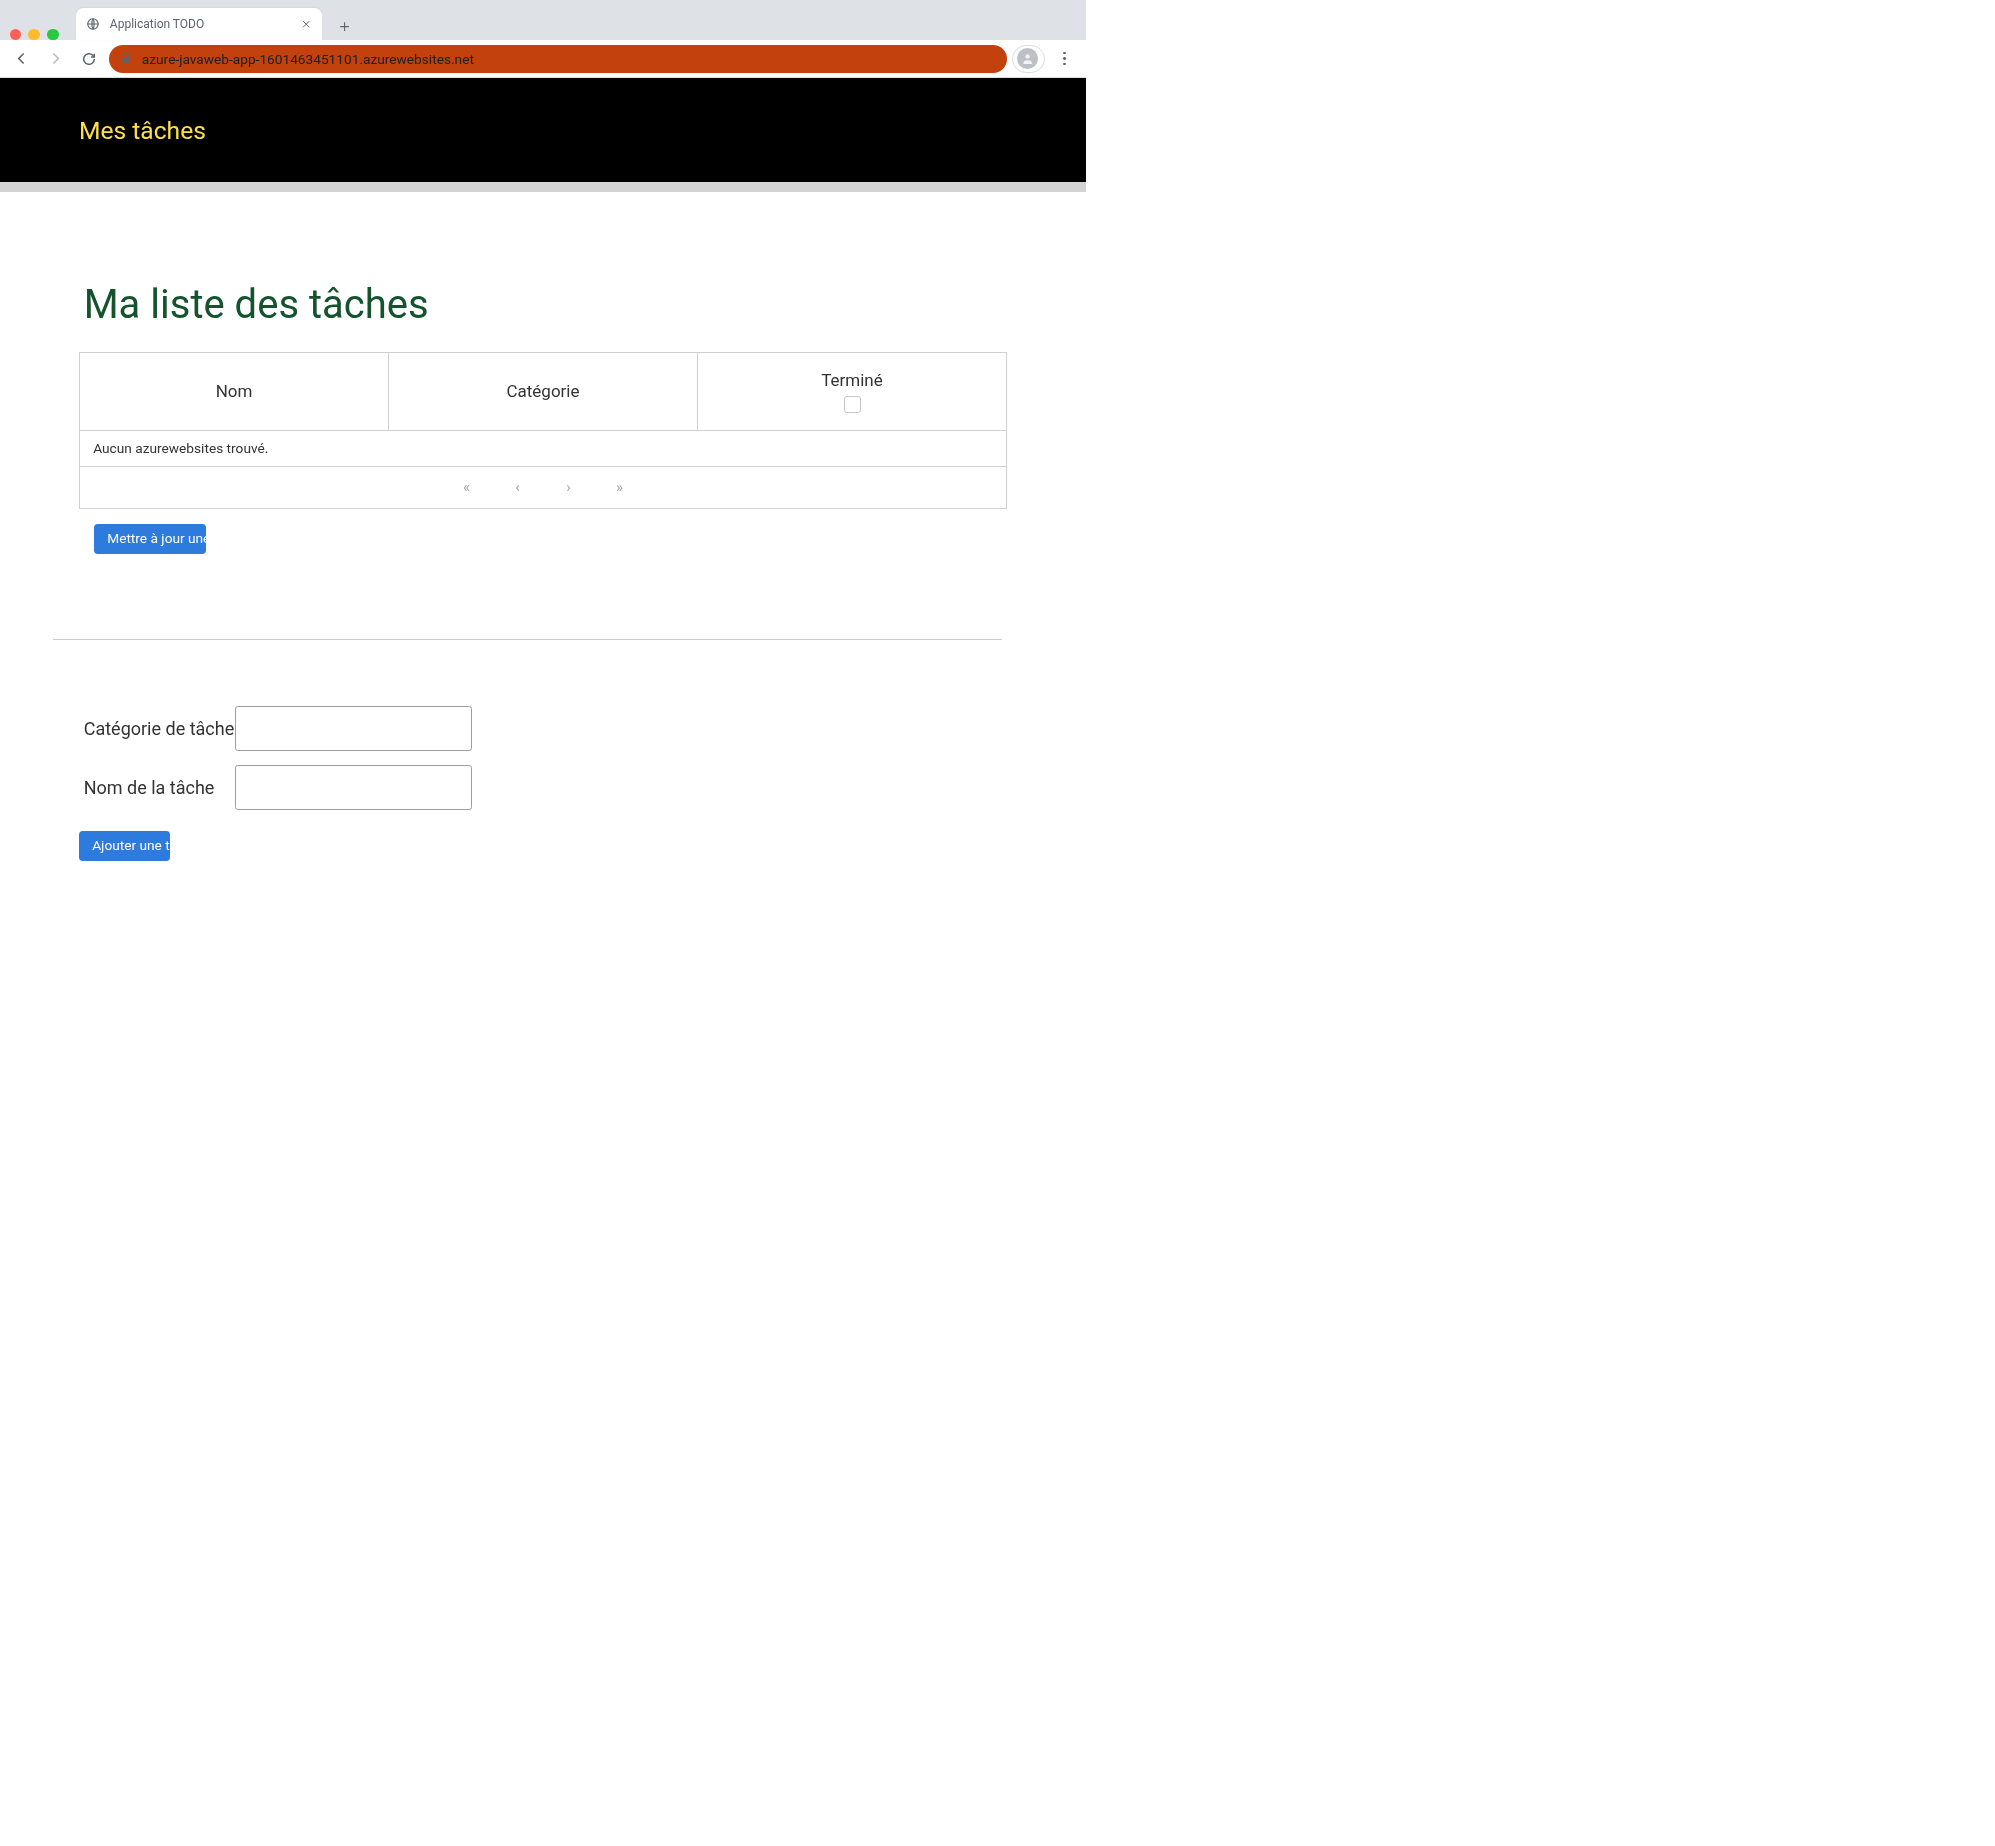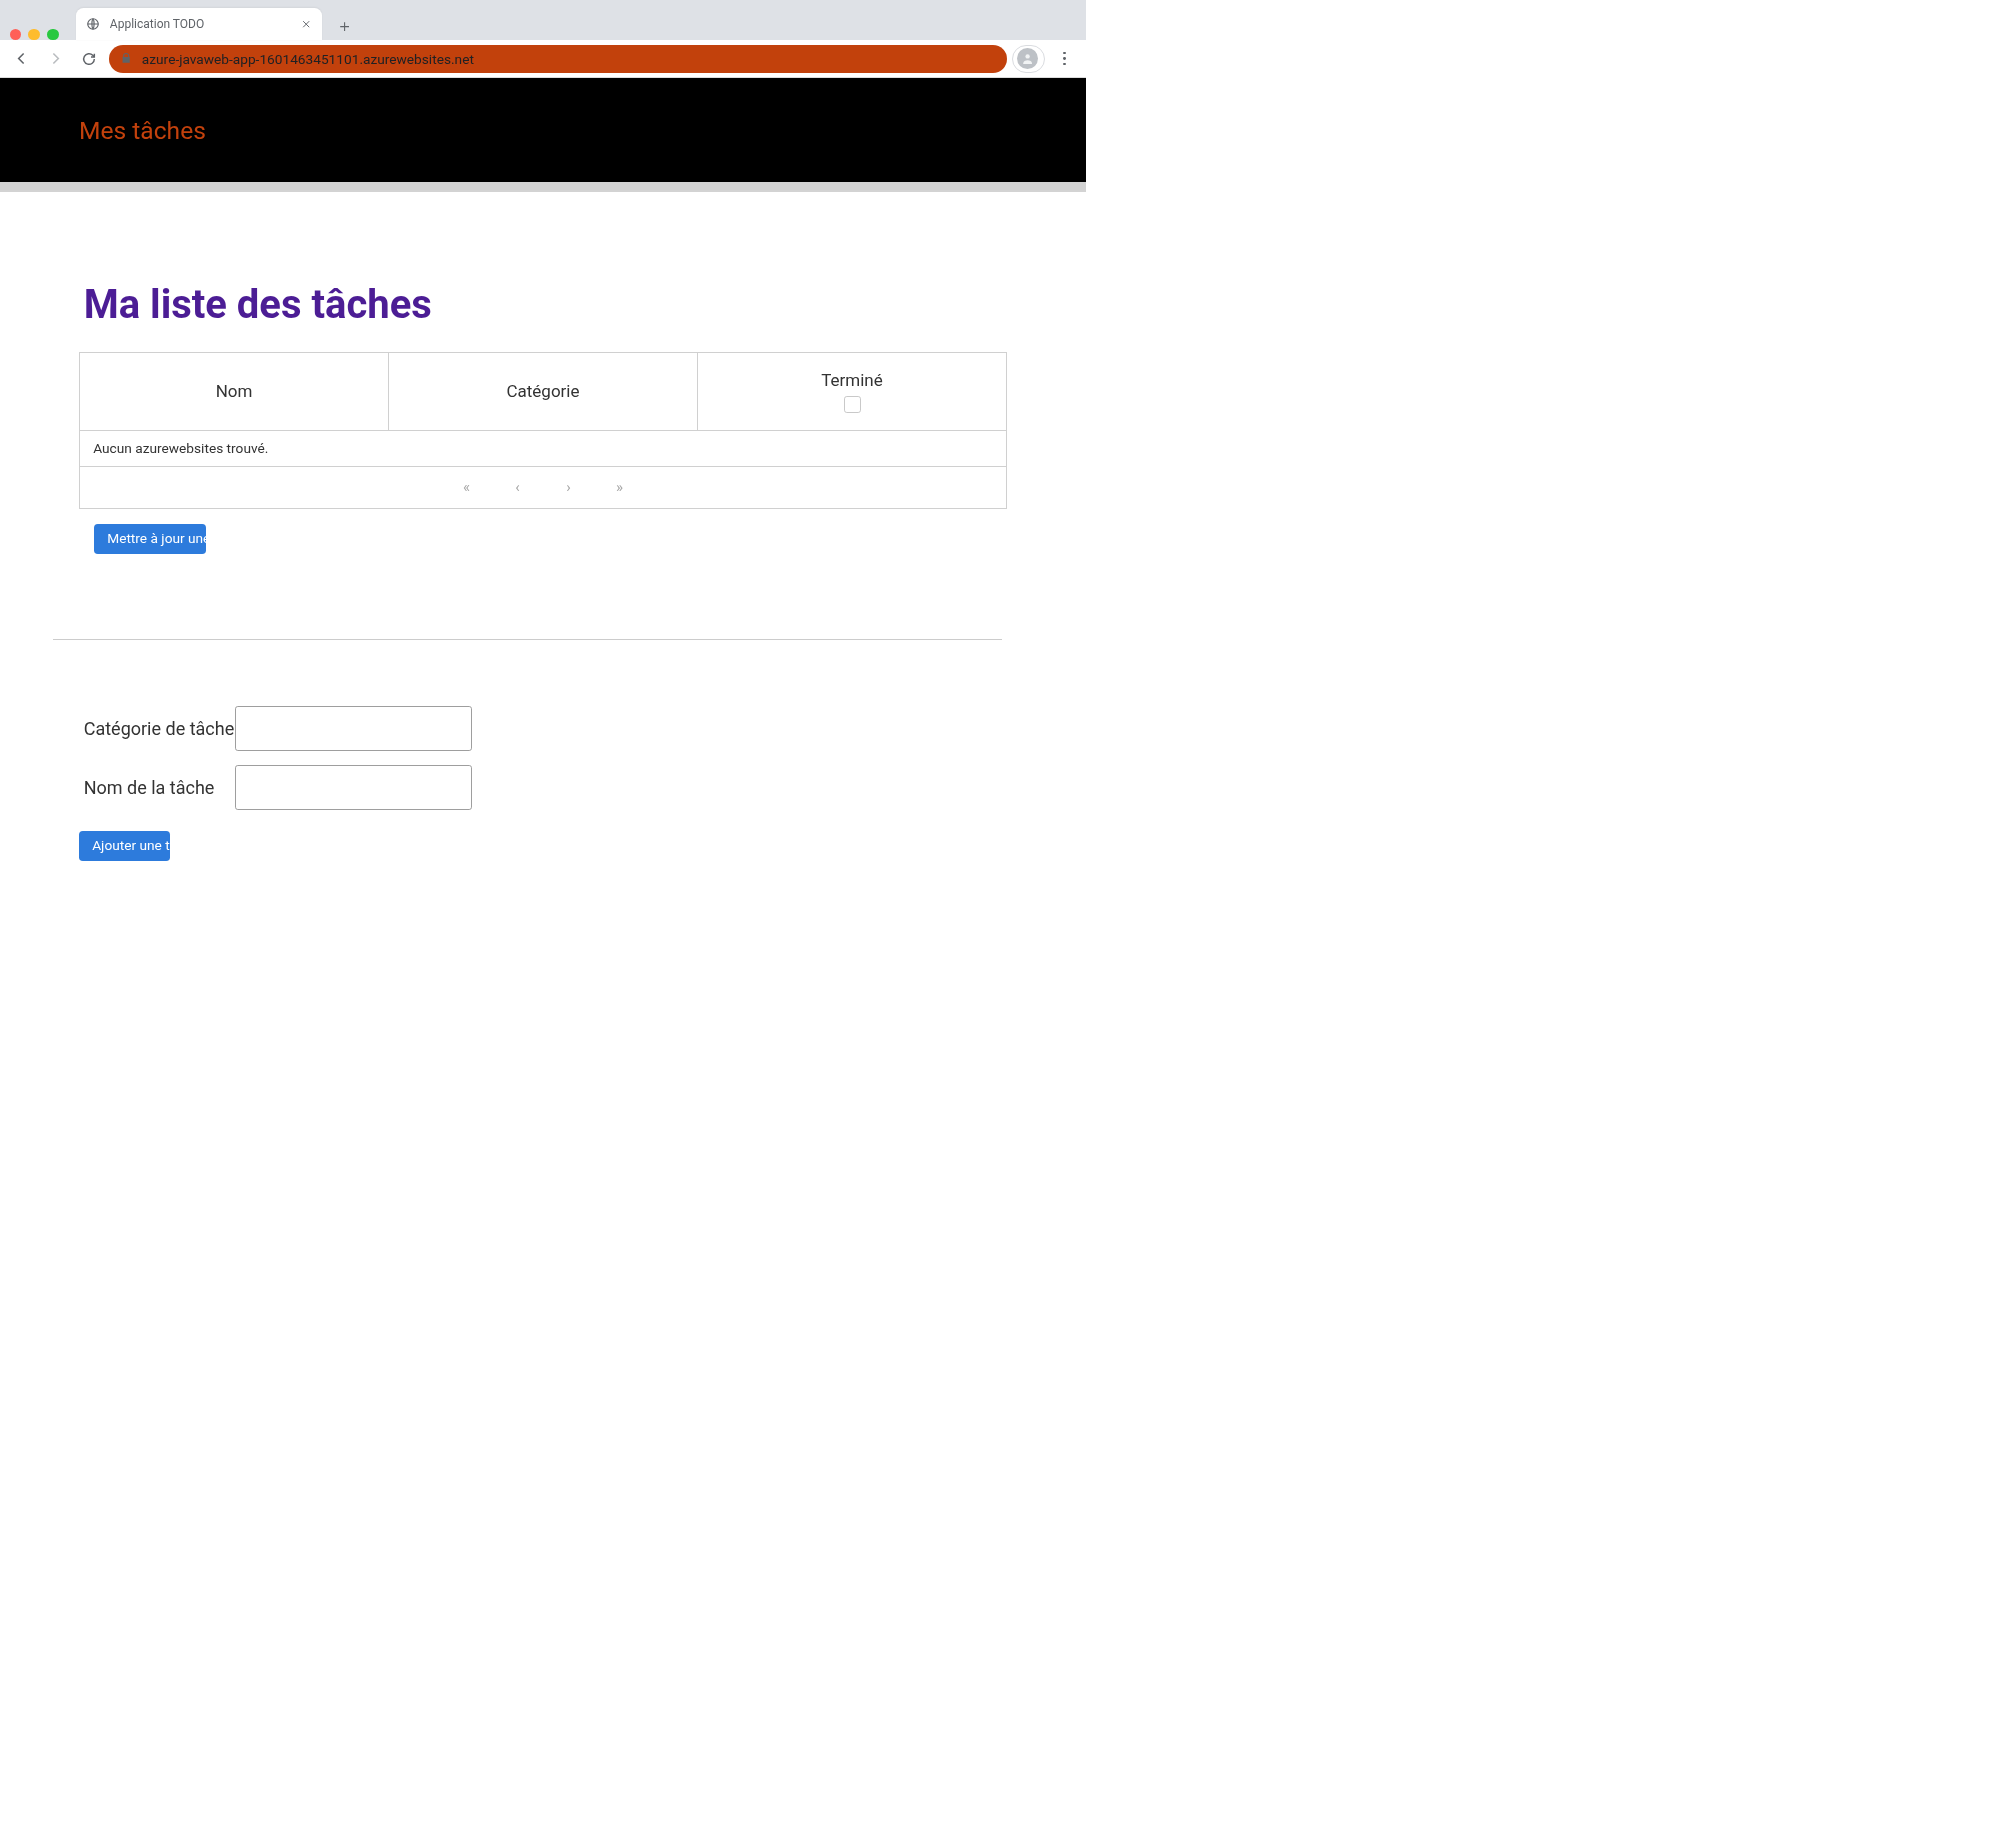--- a/index.html
+++ b/index.html
@@ -40,28 +40,28 @@
     display:flex; align-items:center; padding:0 11.4px; gap:9.5px; color:#202124; font-size:13.7px;
   }
   .omnibox .lock { color:#5f6368; display:flex; align-items:center;}
   .avatar-pill { display:flex; align-items:center; gap:5.7px; border:0.9px solid #dadce0; height:28px; border-radius:14px; padding:0 5.7px 0 3.8px;}
   .avatar { width:21px; height:21px; border-radius:50%; background:#bdc1c6; display:flex; align-items:center; justify-content:center;}
   .kebab { width:23px; display:flex; flex-direction:column; align-items:center; gap:2.8px; justify-content:center;}
   .kebab span{width:2.8px;height:2.8px;border-radius:50%;background:#5f6368;}
 
   
   .topbar {
-    background:#000; color:#c2410c; height:104px; display:flex; align-items:center; padding:0 79px;
+    background:#000; color:#fde047; height:104px; display:flex; align-items:center; padding:0 79px;
     font-size:24.6px; font-weight:400;
   }
   .divider-chrome { height:9.5px; background:#d3d3d3; }
   .content { padding: 0 0 57px 0; }
   .inner { margin: 0 79px; }
   h1.page-title {
-    font-size: 40px; font-weight: 700; color:#4c1d95; margin-top: 89px; margin-bottom: 24.6px; margin-left: 4.7px;
+    font-size: 40px; font-weight: 400; color:#14532d; margin-top: 89px; margin-bottom: 24.6px; margin-left: 4.7px;
   }
   table.dt {
     width: calc(100% - 0px); border-collapse: collapse; border:0.9px solid #d0d0d0;
   }
   table.dt th {
     border:0.9px solid #d0d0d0; font-weight:400; color:#333; font-size:17px; padding:17px 7.6px; vertical-align:middle;
   }
   table.dt th .th-inner { display:flex; flex-direction:column; align-items:center; gap:5.7px;}
   .chk { width:17px; height:17px; border:0.9px solid #c9c9c9; border-radius:2.8px; background:#fff;}
   table.dt td.empty {

